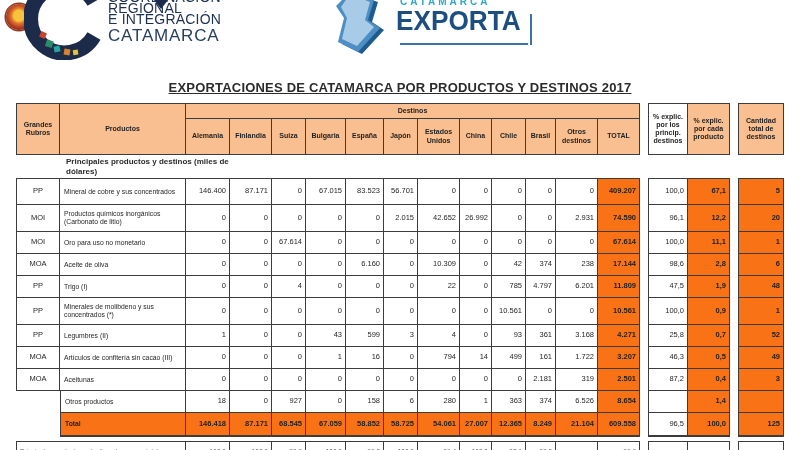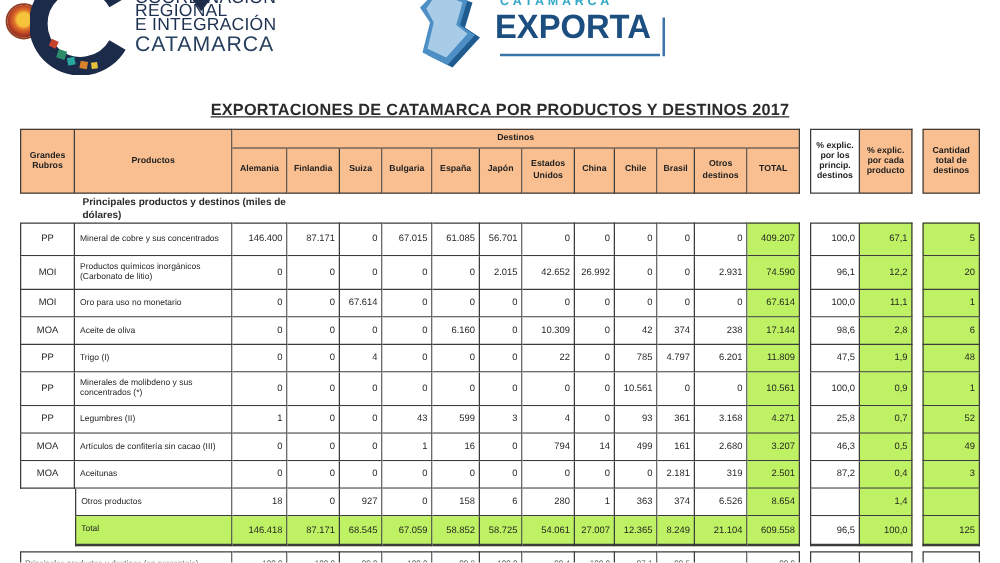--- a/index.html
+++ b/index.html
@@ -38,21 +38,21 @@
     font-size:7.5px;line-height:1.15;color:#1f1f1f;background:#fff;}
   .bl{border-left:1px solid #3c3c3c;}
   .bt{border-top:1px solid #3c3c3c;}
   .bb2{border-bottom-width:2px;}
   .nob{border:none;background:transparent;}
   .num{justify-content:flex-end;text-align:right;}
   .ctr{justify-content:center;text-align:center;}
   .prod{font-size:6.8px;padding-left:4px;}
   .hd{background:#f9bf90;font-weight:bold;justify-content:center;text-align:center;font-size:7px;padding:1px 2px;}
   .wh{background:#ffffff;}
-  .blue{background:#bef264;font-weight:normal;}
+  .blue{background:#f97316;font-weight:bold;}
   #section-label{position:absolute;left:18px;top:157px;width:190px;
     font-size:8px;font-weight:bold;color:#2b2b2b;line-height:10px;margin-left:48px;}
   .partial-txt{font-size:6.5px;color:#555;}
 </style>
 </head>
 <body>
 
 <div id="logo-left">
   <div class="emblem"></div>
   <svg class="cshape" viewBox="0 0 82 82">
@@ -107,21 +107,21 @@
     <div class="cell hd bl bt" style="grid-area: 1 / 19 / span 2;">Cantidad total de destinos</div>
   </div>
 <div id="section-label">Principales productos y destinos (miles de dólares)</div>
 <div id="grid" class="grid">
     <div class="cell ctr bl bt">PP</div>
     <div class="cell prod bt">Mineral de cobre y sus concentrados</div>
     <div class="cell num bt">146.400</div>
     <div class="cell num bt">87.171</div>
     <div class="cell num bt">0</div>
     <div class="cell num bt">67.015</div>
-    <div class="cell num bt">61.085</div>
+    <div class="cell num bt">83.523</div>
     <div class="cell num bt">56.701</div>
     <div class="cell num bt">0</div>
     <div class="cell num bt">0</div>
     <div class="cell num bt">0</div>
     <div class="cell num bt">0</div>
     <div class="cell num bt">0</div>
     <div class="cell num blue bt">409.207</div>
     <div class="cell nob"></div>
     <div class="cell num bl bt">100,0</div>
     <div class="cell num blue bt">67,1</div>
@@ -246,21 +246,21 @@
     <div class="cell num">0</div>
     <div class="cell num">0</div>
     <div class="cell num">0</div>
     <div class="cell num">1</div>
     <div class="cell num">16</div>
     <div class="cell num">0</div>
     <div class="cell num">794</div>
     <div class="cell num">14</div>
     <div class="cell num">499</div>
     <div class="cell num">161</div>
-    <div class="cell num">2.680</div>
+    <div class="cell num">1.722</div>
     <div class="cell num blue">3.207</div>
     <div class="cell nob"></div>
     <div class="cell num bl">46,3</div>
     <div class="cell num blue">0,5</div>
     <div class="cell nob"></div>
     <div class="cell num blue bl">49</div>
     <div class="cell ctr bl">MOA</div>
     <div class="cell prod">Aceitunas</div>
     <div class="cell num">0</div>
     <div class="cell num">0</div>

